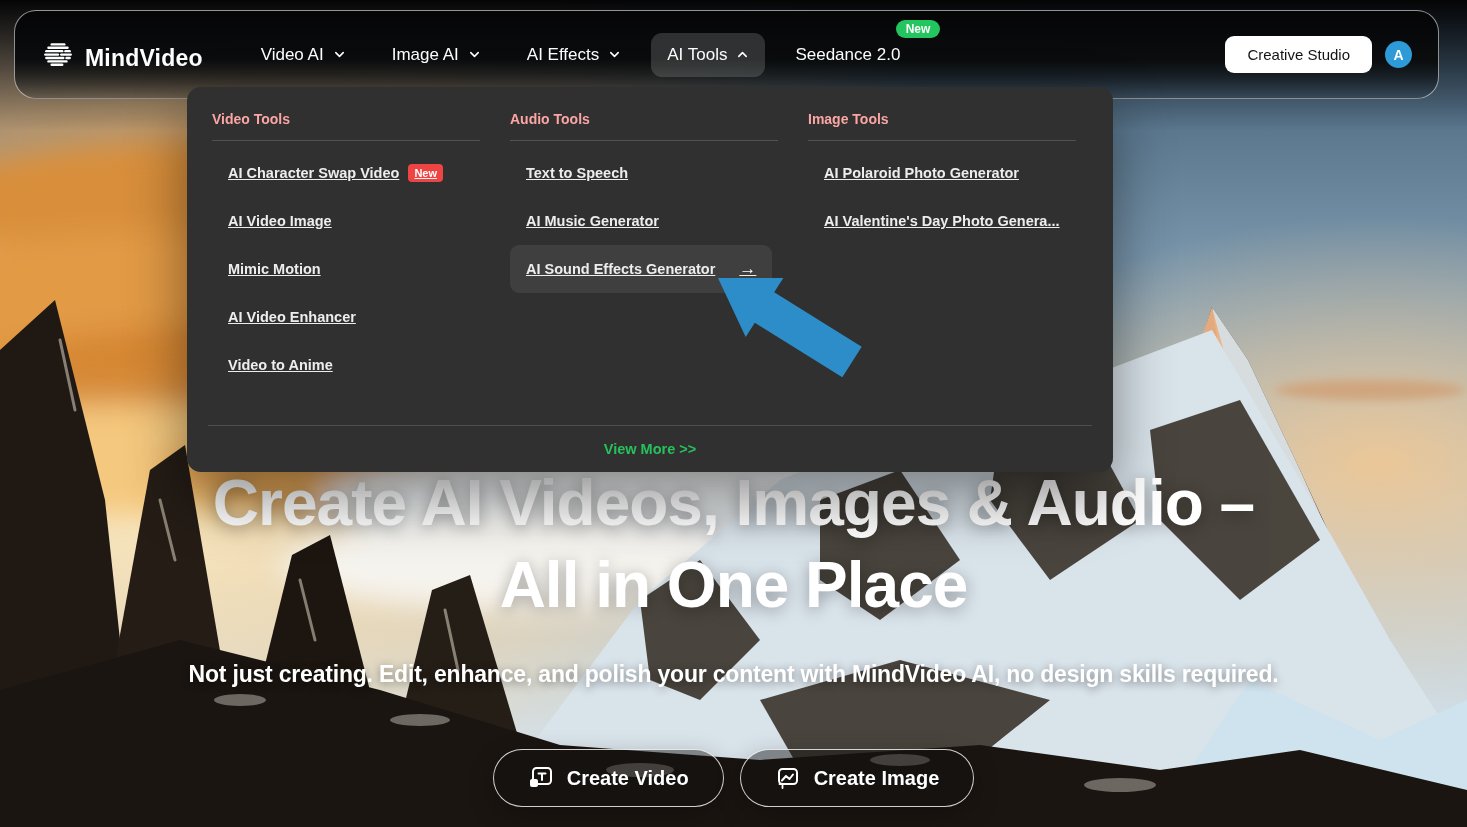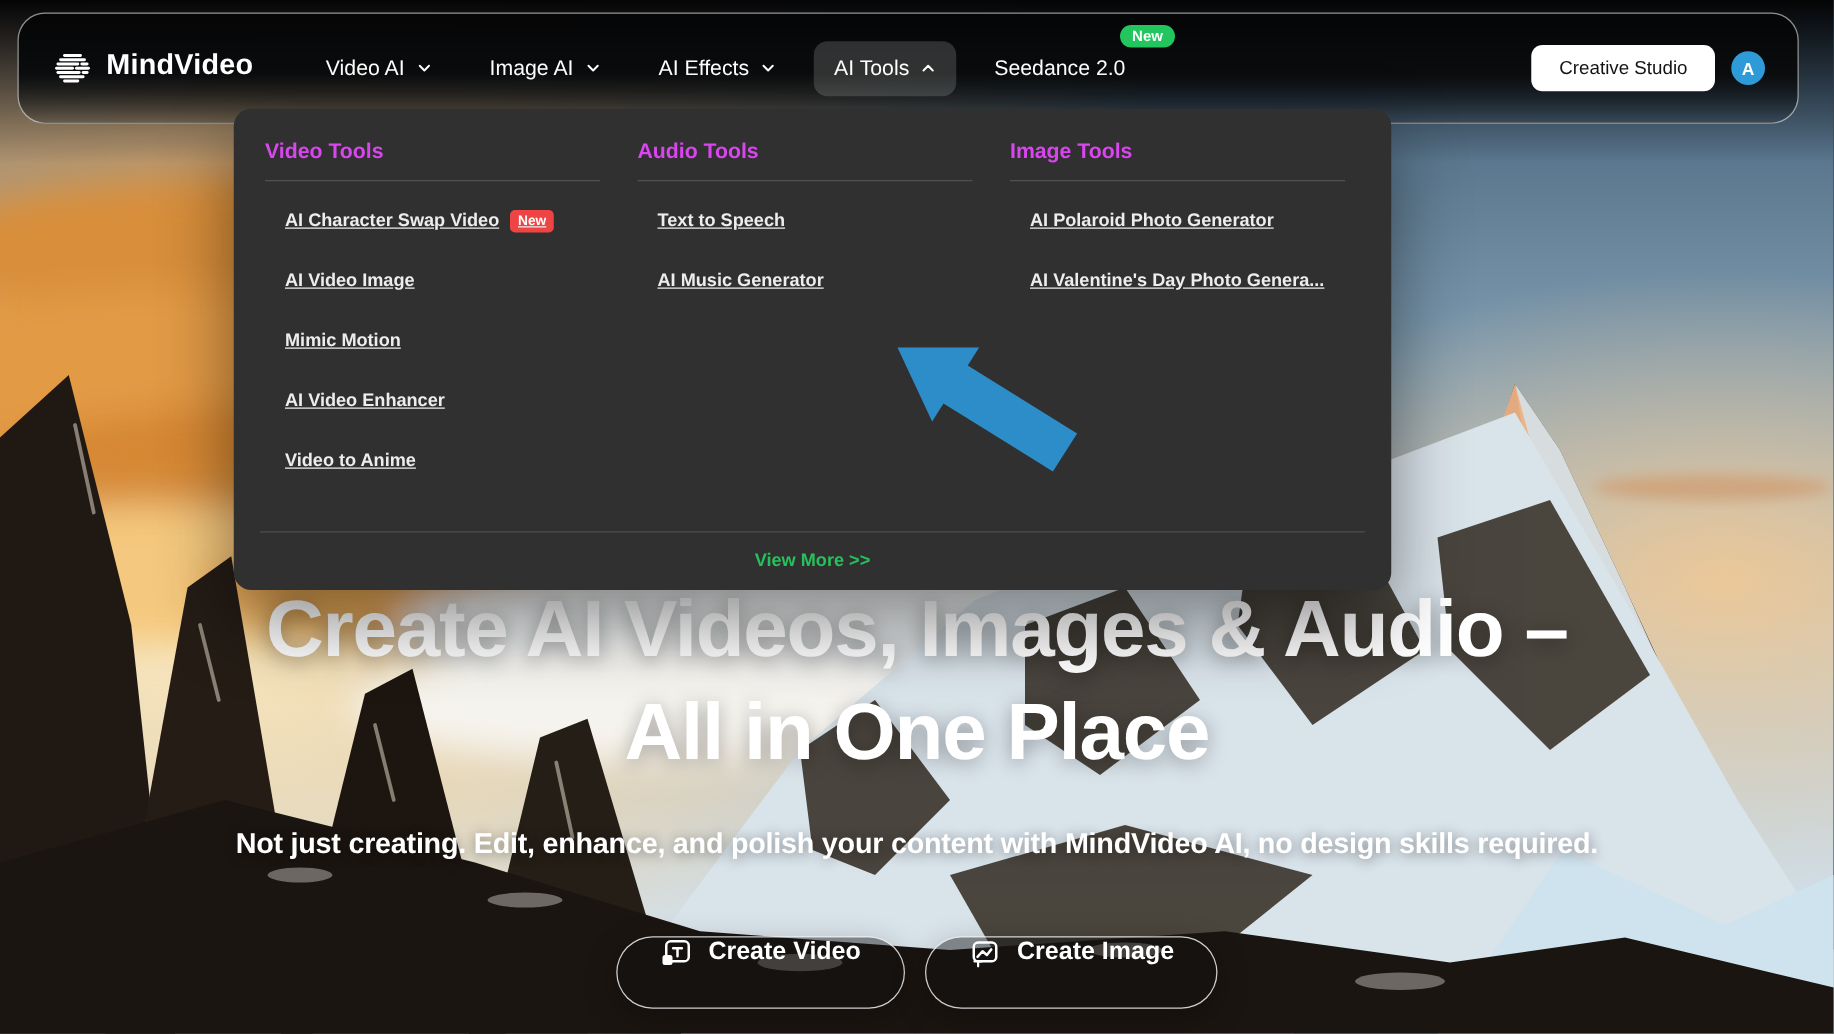--- a/index.html
+++ b/index.html
@@ -5,41 +5,41 @@
   html,body{margin:0;padding:0;background:#000;}
   .stage{position:relative;width:1467px;height:827px;overflow:hidden;
     font-family:"Liberation Sans",sans-serif;background:#5d7588;}
   .bg{position:absolute;inset:0;z-index:0;}
 
   
   .navbar{position:absolute;left:14px;top:10px;width:1425px;height:89px;box-sizing:border-box;
     border-radius:22px;border:1px solid rgba(255,255,255,0.55);
     background:linear-gradient(180deg,#050506 0%,#0a0c0d 55%,rgba(30,40,48,0.25) 100%);
     display:flex;align-items:center;padding:0 26px;z-index:10;}
-  .logo{display:flex;align-items:flex-start;gap:10px;cursor:pointer;}
+  .logo{display:flex;align-items:flex-end;gap:10px;cursor:pointer;}
   .brand-name{color:#fff;font-size:23px;font-weight:700;letter-spacing:.2px;}
   .nav-links{display:flex;align-items:center;margin-left:42px;gap:14px;}
   .nav-item{position:relative;display:flex;align-items:center;gap:9px;color:#fff;
     font-size:17px;font-weight:500;padding:12px 16px;border-radius:11px;cursor:pointer;white-space:nowrap;}
   .nav-item.active{background:rgba(255,255,255,0.16);}
   .nav-badge{position:absolute;top:-13px;right:-24px;background:#22c55e;color:#fff;
     font-size:12px;font-weight:600;padding:2px 10px;border-radius:999px;}
   .nav-right{margin-left:auto;display:flex;align-items:center;gap:13px;}
   .btn-creative{background:#fff;color:#141414;font-size:15px;font-weight:500;
     padding:10px 22px;border-radius:9px;border:none;cursor:pointer;font-family:inherit;}
   .avatar{width:27px;height:27px;border-radius:50%;background:#2e9ad8;color:#fff;
     font-size:14px;font-weight:700;display:flex;align-items:center;justify-content:center;cursor:pointer;}
 
   
   .menu-panel{position:absolute;left:187px;top:87px;width:926px;height:385px;box-sizing:border-box;
     background:#303030;border-radius:14px;z-index:20;box-shadow:0 26px 60px rgba(0,0,0,0.45);
     padding:24px 25px 0;}
   .menu-columns{display:flex;gap:30px;}
   .menu-col{width:268px;}
-  .menu-heading{color:#d946ef;font-size:17px;font-weight:700;}
+  .menu-heading{color:#fca5a5;font-size:14px;font-weight:700;}
   .menu-divider{height:1px;background:rgba(255,255,255,0.16);margin-top:13px;}
   .menu-items{margin-top:8px;}
   .menu-item{display:flex;align-items:center;height:48px;padding:0 16px;color:#ededed;
     font-size:14.5px;font-weight:700;border-radius:9px;cursor:pointer;width:fit-content;white-space:nowrap;text-decoration:underline;}
   .menu-item.highlighted{background:#3f3f3f;}
   .menu-item .arrow{margin-left:24px;font-size:17px;color:#fff;font-weight:400;}
   .badge-red{margin-left:9px;background:#ef4444;color:#fff;font-size:11px;font-weight:700;
     padding:3px 6px;border-radius:4px;}
   .menu-footer{position:absolute;left:21px;right:21px;bottom:0;height:46px;
     border-top:1px solid rgba(255,255,255,0.14);display:flex;align-items:center;justify-content:center;}
@@ -48,21 +48,21 @@
   
   .annotation{position:absolute;inset:0;z-index:30;pointer-events:none;}
 
   
   .hero{position:absolute;left:0;right:0;top:462px;text-align:center;color:#fff;z-index:5;}
   .hero-title{font-size:64px;font-weight:700;line-height:82px;letter-spacing:-1px;
     text-shadow:0 3px 16px rgba(0,0,0,0.35);}
   .hero-sub{margin-top:35px;font-size:23px;font-weight:700;letter-spacing:-.2px;
     text-shadow:0 2px 10px rgba(0,0,0,0.45);}
   .cta-row{position:absolute;left:0;right:0;top:749px;display:flex;justify-content:center;gap:16px;z-index:5;}
-  .cta{display:flex;align-items:flex-start;gap:13px;height:58px;padding:0 34px;border-radius:29px;
+  .cta{display:flex;align-items:center;gap:13px;height:58px;padding:0 34px;border-radius:29px;
     background:rgba(16,16,16,0.45);border:1.5px solid rgba(255,255,255,0.8);color:#fff;
     font-size:20px;font-weight:700;cursor:pointer;font-family:inherit;
     box-shadow:0 8px 26px rgba(0,0,0,0.28);}
 </style>
 </head>
 <body>
 
 <div class="stage">
 
   <svg class="bg" viewBox="0 0 1467 827" preserveAspectRatio="none">
@@ -255,20 +255,24 @@
         <div class="menu-col">
           <div class="menu-heading">Audio Tools</div>
           <div class="menu-divider"></div>
           <div class="menu-items">
             <div class="menu-item">
               <span>Text to Speech</span>
             </div>
             <div class="menu-item">
               <span>AI Music Generator</span>
             </div>
+            <div class="menu-item highlighted">
+              <span>AI Sound Effects Generator</span>
+              <span class="arrow">→</span>
+            </div>
           </div>
         </div>
         <div class="menu-col">
           <div class="menu-heading">Image Tools</div>
           <div class="menu-divider"></div>
           <div class="menu-items">
             <div class="menu-item">
               <span>AI Polaroid Photo Generator</span>
             </div>
             <div class="menu-item">

